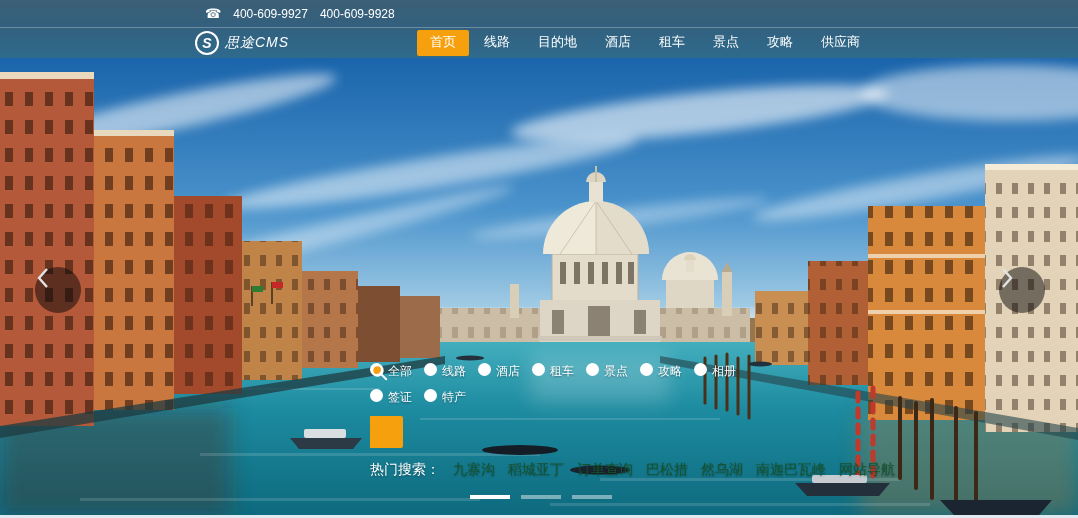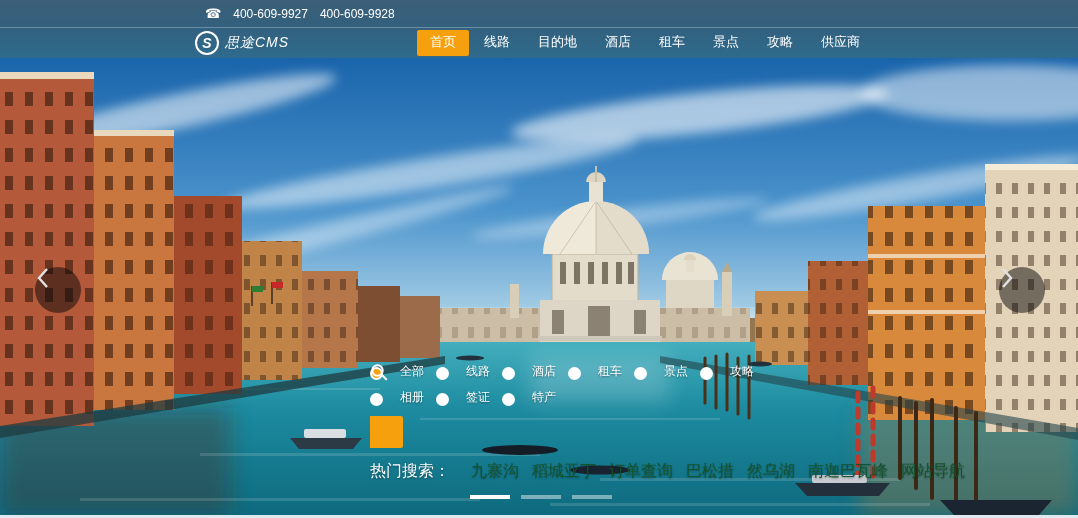--- a/index.html
+++ b/index.html
@@ -30,31 +30,31 @@
   .hero{position:relative;width:1078px;height:457px;overflow:hidden;}
   .hero svg{position:absolute;left:0;top:0;}
 
   .arrow{position:absolute;top:209px;width:46px;height:46px;border-radius:50%;
          background:rgba(5,5,5,.5);display:flex;align-items:center;justify-content:center;cursor:pointer;}
   .arrow.prev{left:35px;}
   .arrow.next{left:999px;}
 
   .search-panel{position:absolute;left:370px;top:305px;width:420px;}
   .cats{display:flex;flex-wrap:wrap;width:400px;column-gap:12px;row-gap:9px;}
-  .cat{display:flex;align-items:flex-end;gap:17px;color:#fff;font-size:12px;cursor:pointer;
+  .cat{display:flex;align-items:flex-start;gap:5px;color:#fff;font-size:12px;cursor:pointer;
        text-shadow:0 1px 2px rgba(0,0,0,.4);}
   .cat .dot{width:13px;height:13px;border-radius:50%;background:#fff;border:2px solid #fff;box-sizing:border-box;}
   .cat.selected .dot{background:#f7a00e;}
   .search-row{margin-top:10px;display:flex;}
   .search-input{width:282px;height:32px;border:none;outline:none;padding:0 12px;font-size:13px;
                 border-radius:2px 0 0 2px;color:#333;font-family:inherit;}
   .search-input::placeholder{color:#999;}
   .search-btn{width:33px;height:32px;background:#f7a00e;border:none;border-radius:0 2px 2px 0;
               display:flex;align-items:center;justify-content:center;cursor:pointer;}
-  .hot{margin-top:13px;display:flex;gap:21px;color:#fff;font-size:16px;white-space:nowrap;
+  .hot{margin-top:13px;display:flex;gap:13px;color:#fff;font-size:14px;white-space:nowrap;
        text-shadow:0 1px 2px rgba(0,0,0,.35);}
   .hot a{color:#14532d;text-decoration:none;cursor:pointer;}
   .hot-terms{display:flex;gap:13px;}
 
   .dots{position:absolute;left:470px;top:437px;display:flex;gap:11px;}
   .dotbar{width:40px;height:4px;background:#fff;opacity:.45;cursor:pointer;}
   .dotbar.active{opacity:1;}
 
   .footer-strip{height:3px;background:#dfe9ef;}
 </style>

